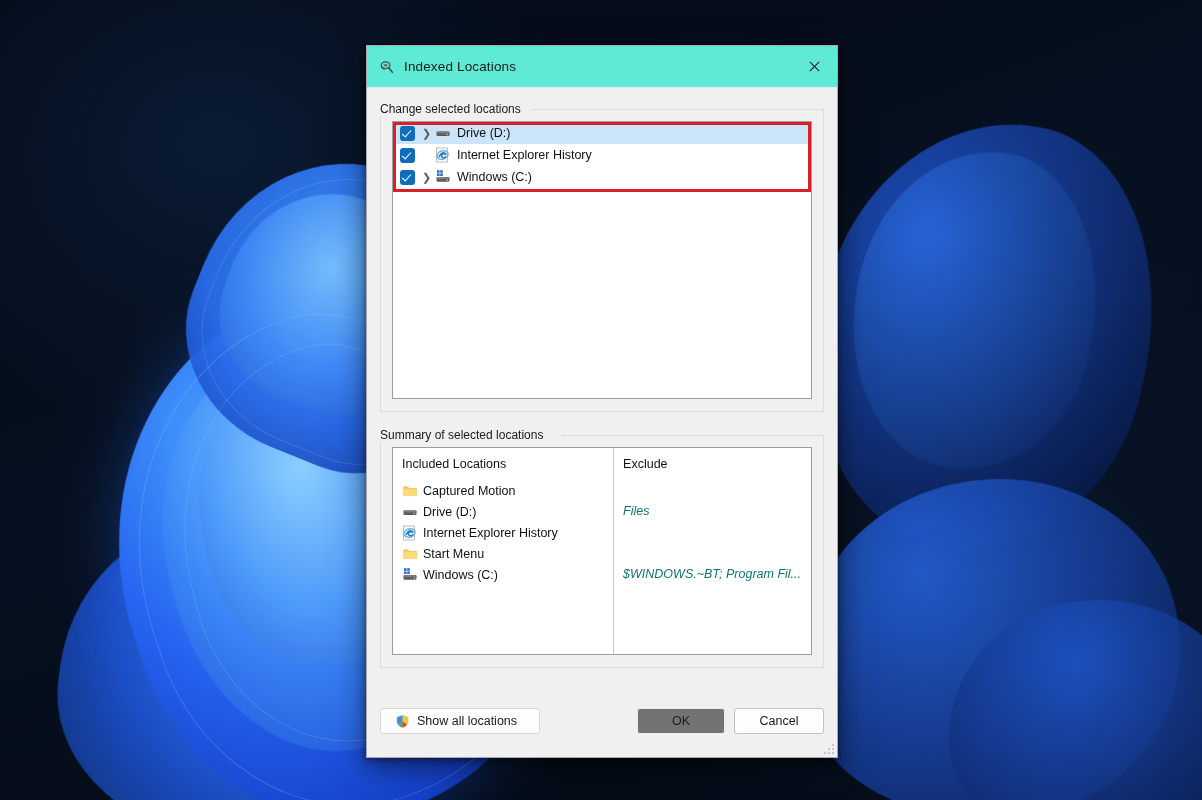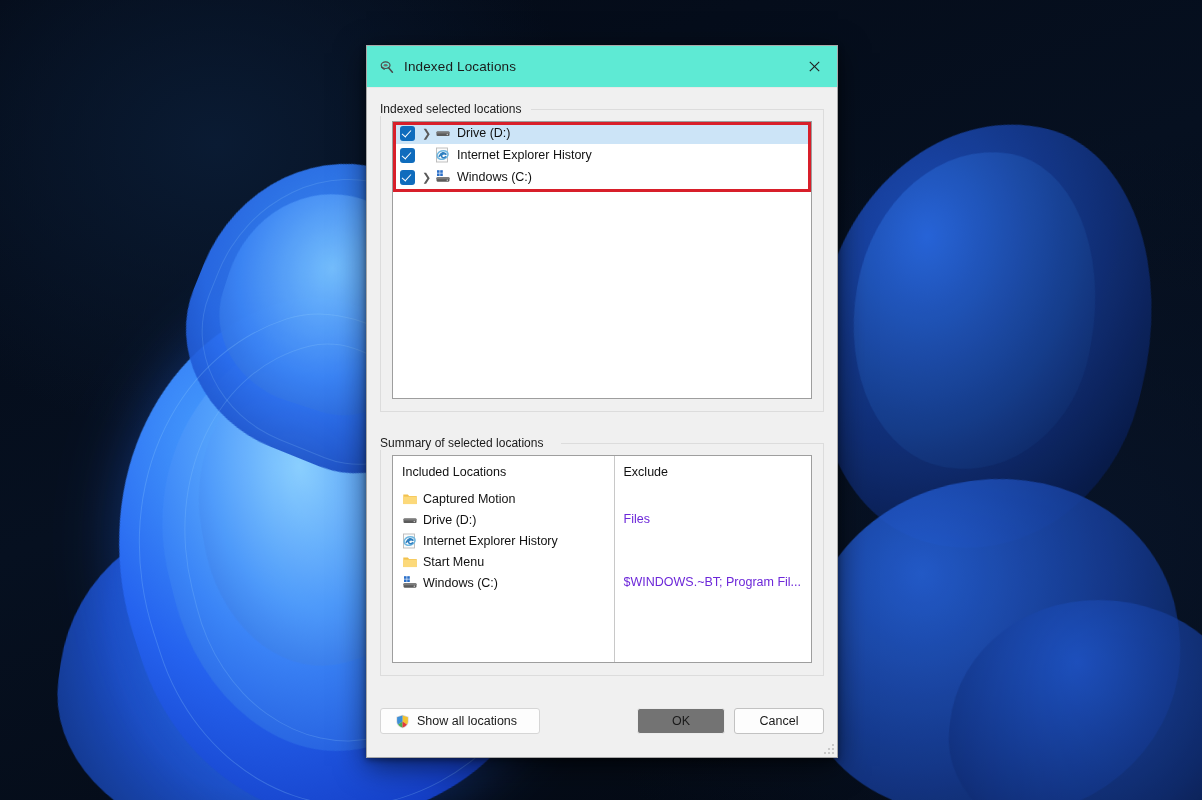--- a/index.html
+++ b/index.html
@@ -295,24 +295,25 @@
   .sum-item {
     display: flex;
     align-items: center;
     height: 21px;
     font-size: 12.5px;
     color: #111;
   }
   .sum-item .tree-icon { margin-left: 0; margin-right: 5px; }
   .ex-line {
     font-size: 12.5px;
-    color: #6d28d9;
+    color: #0f766e;
     height: 21px;
     line-height: 21px;
     white-space: nowrap;
+    font-style: italic;
   }
 
   
   #footer {
     flex: none;
     height: 72px;
     display: flex;
     align-items: center;
     padding: 0 13px;
     position: relative;
@@ -408,21 +409,21 @@
         <svg width="11" height="11" viewBox="0 0 11 11">
           <line x1="0.8" y1="0.8" x2="10.2" y2="10.2" stroke="#202020" stroke-width="1.1"></line>
           <line x1="10.2" y1="0.8" x2="0.8" y2="10.2" stroke="#202020" stroke-width="1.1"></line>
         </svg>
       </span>
     </div>
 
     <div id="body">
 
       <div class="groupbox">
-        <span class="group-label">Indexed selected locations</span>
+        <span class="group-label">Change selected locations</span>
         <div class="group-frame has-label">
           <div id="treeview">
 
             <div class="tree-row selected">
               <span class="cb"></span>
               <span class="chev">❯</span>
               <span class="tree-icon">
                 <svg width="16" height="16" viewBox="0 0 16 16">
                   <rect x="1.5" y="6.5" width="13" height="4.5" rx="1.1" fill="#5b5b5b"></rect>
                   <rect x="1.5" y="6.5" width="13" height="2.1" rx="1.1" fill="#7c7c7c"></rect>
@@ -460,21 +461,21 @@
                 </svg>
               </span>
               <span class="tree-label">Windows (C:)</span>
             </div>
 
             <div id="redbox"></div>
           </div>
         </div>
       </div>
 
-      <div class="groupbox" style="margin-top:24px;">
+      <div class="groupbox" style="margin-top:16px;">
         <span class="group-label">Summary of selected locations</span>
         <div class="group-frame has-label2">
           <div id="summary-panel">
 
             <div class="sum-col left">
               <div class="sum-head">Included Locations</div>
 
               <div class="sum-item">
                 <span class="tree-icon">
                   <svg width="16" height="16" viewBox="0 0 16 16">

